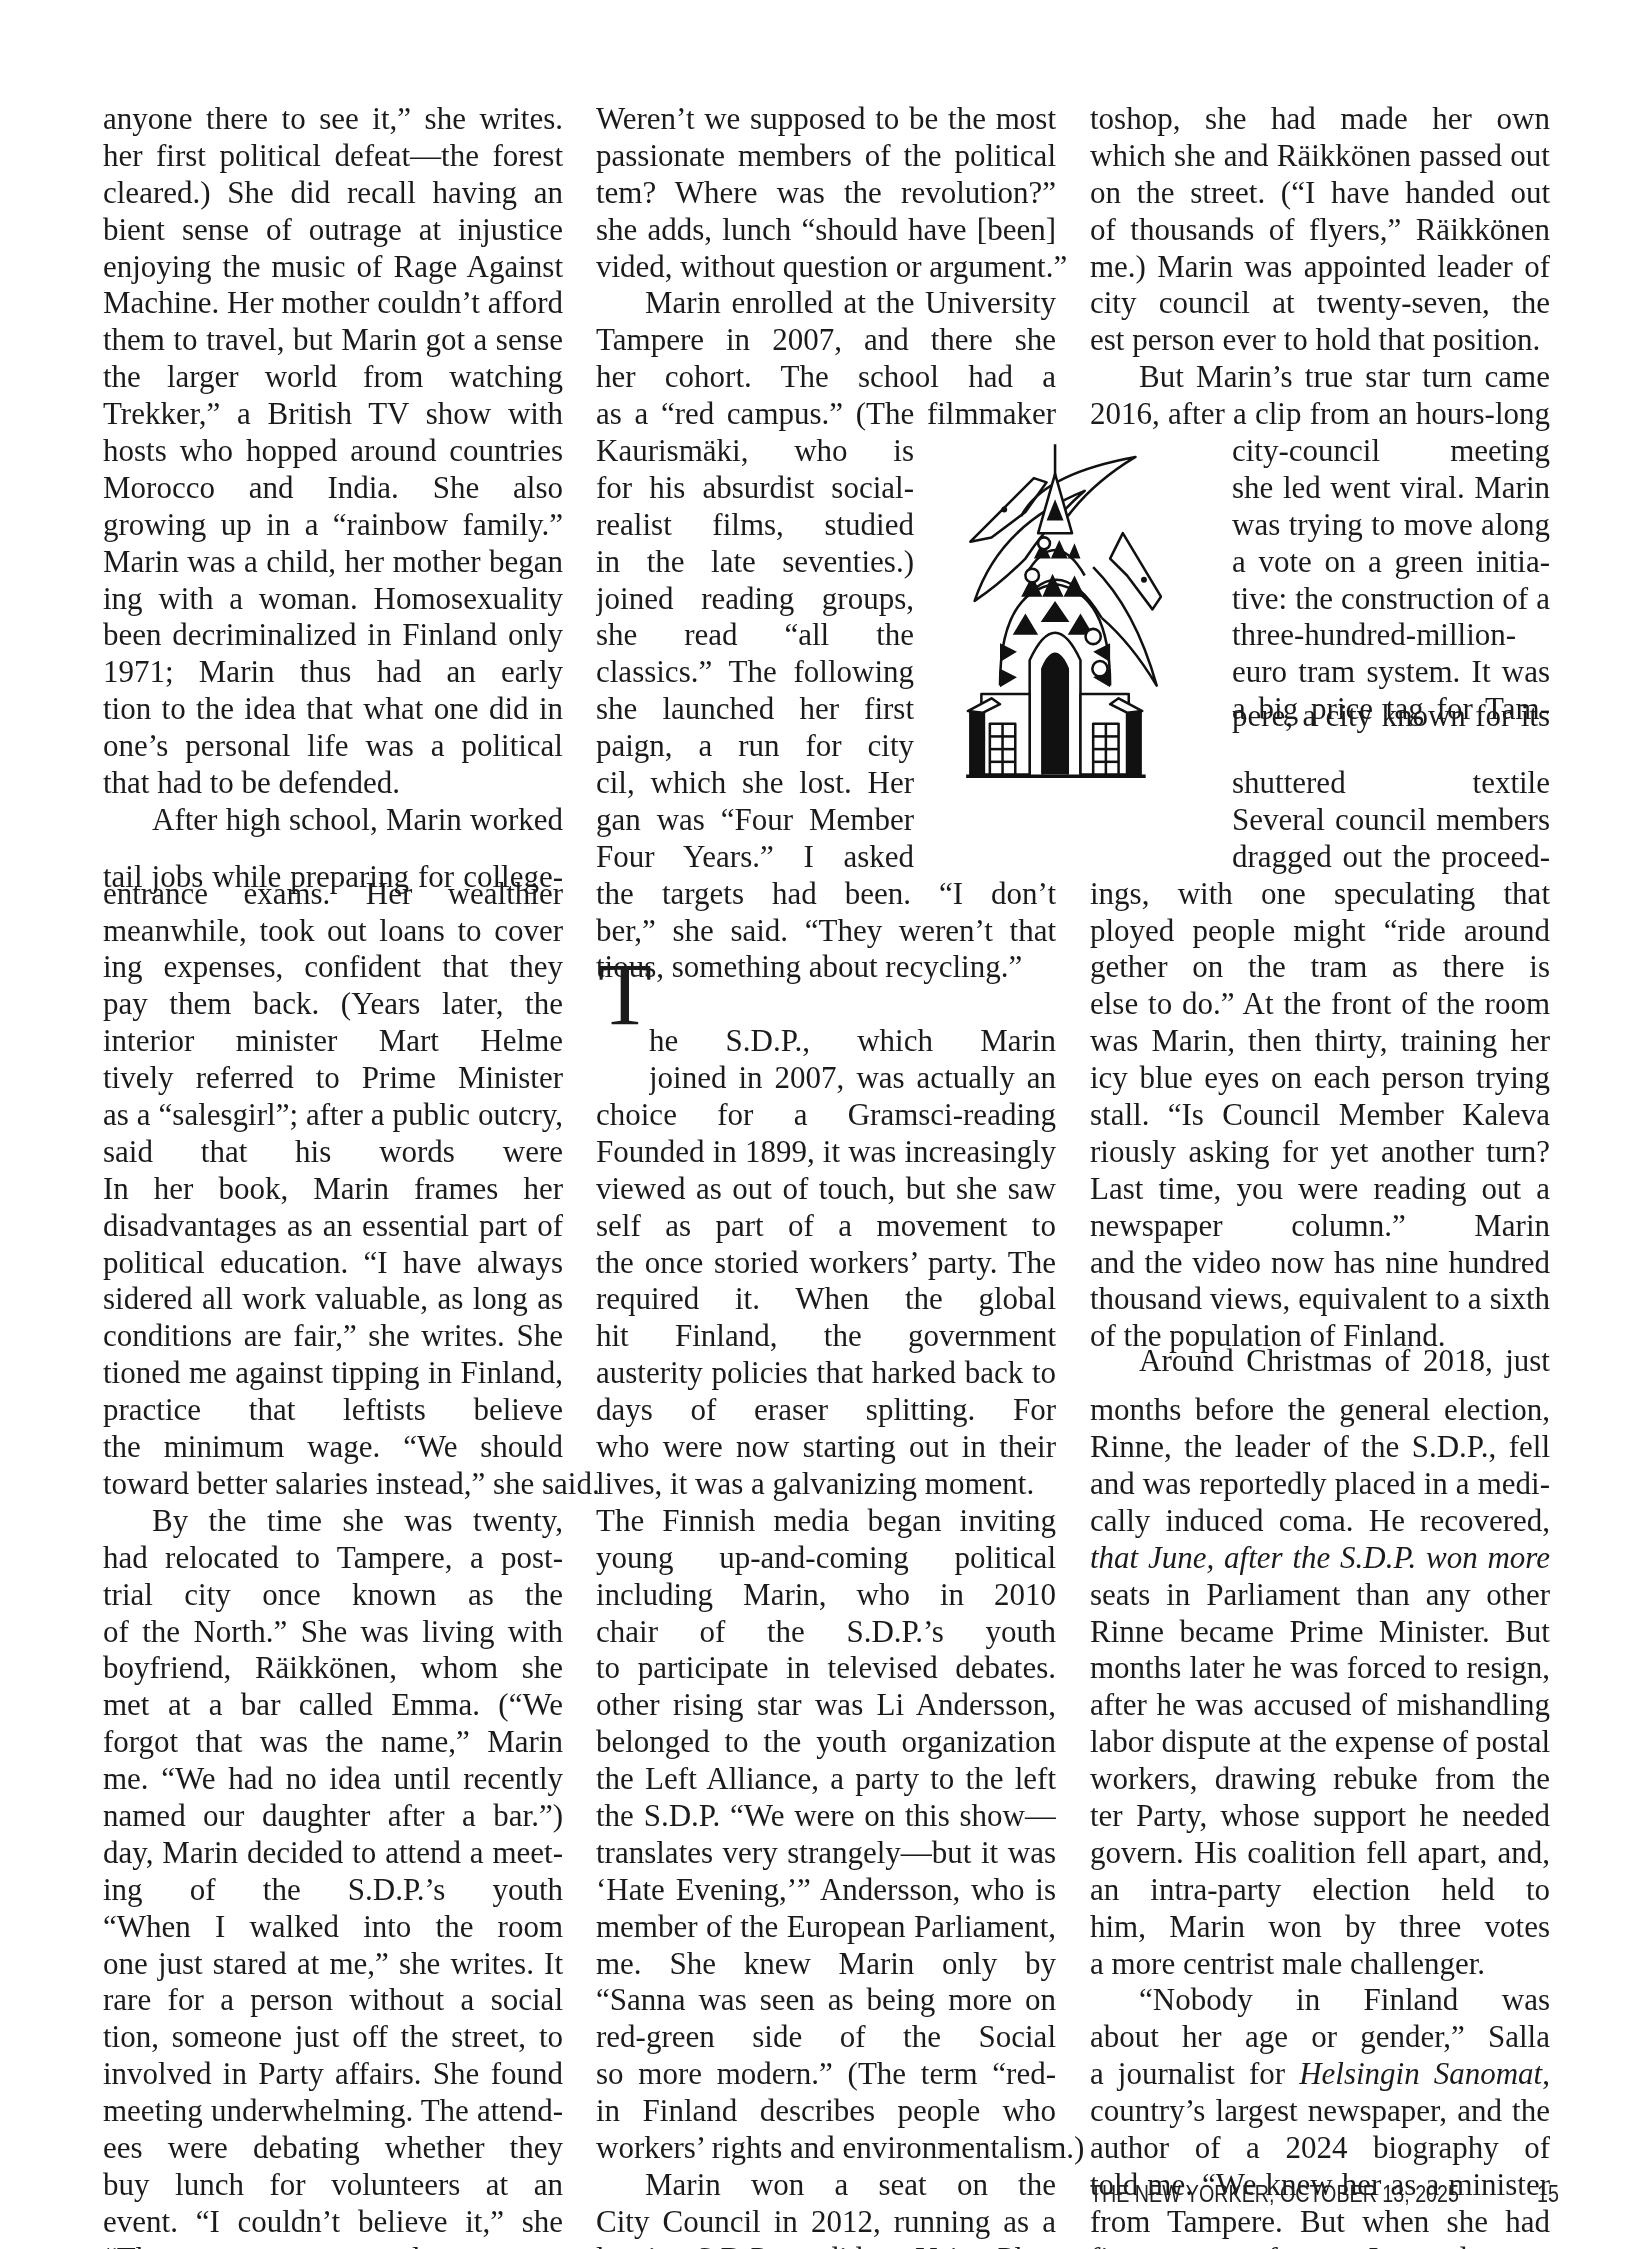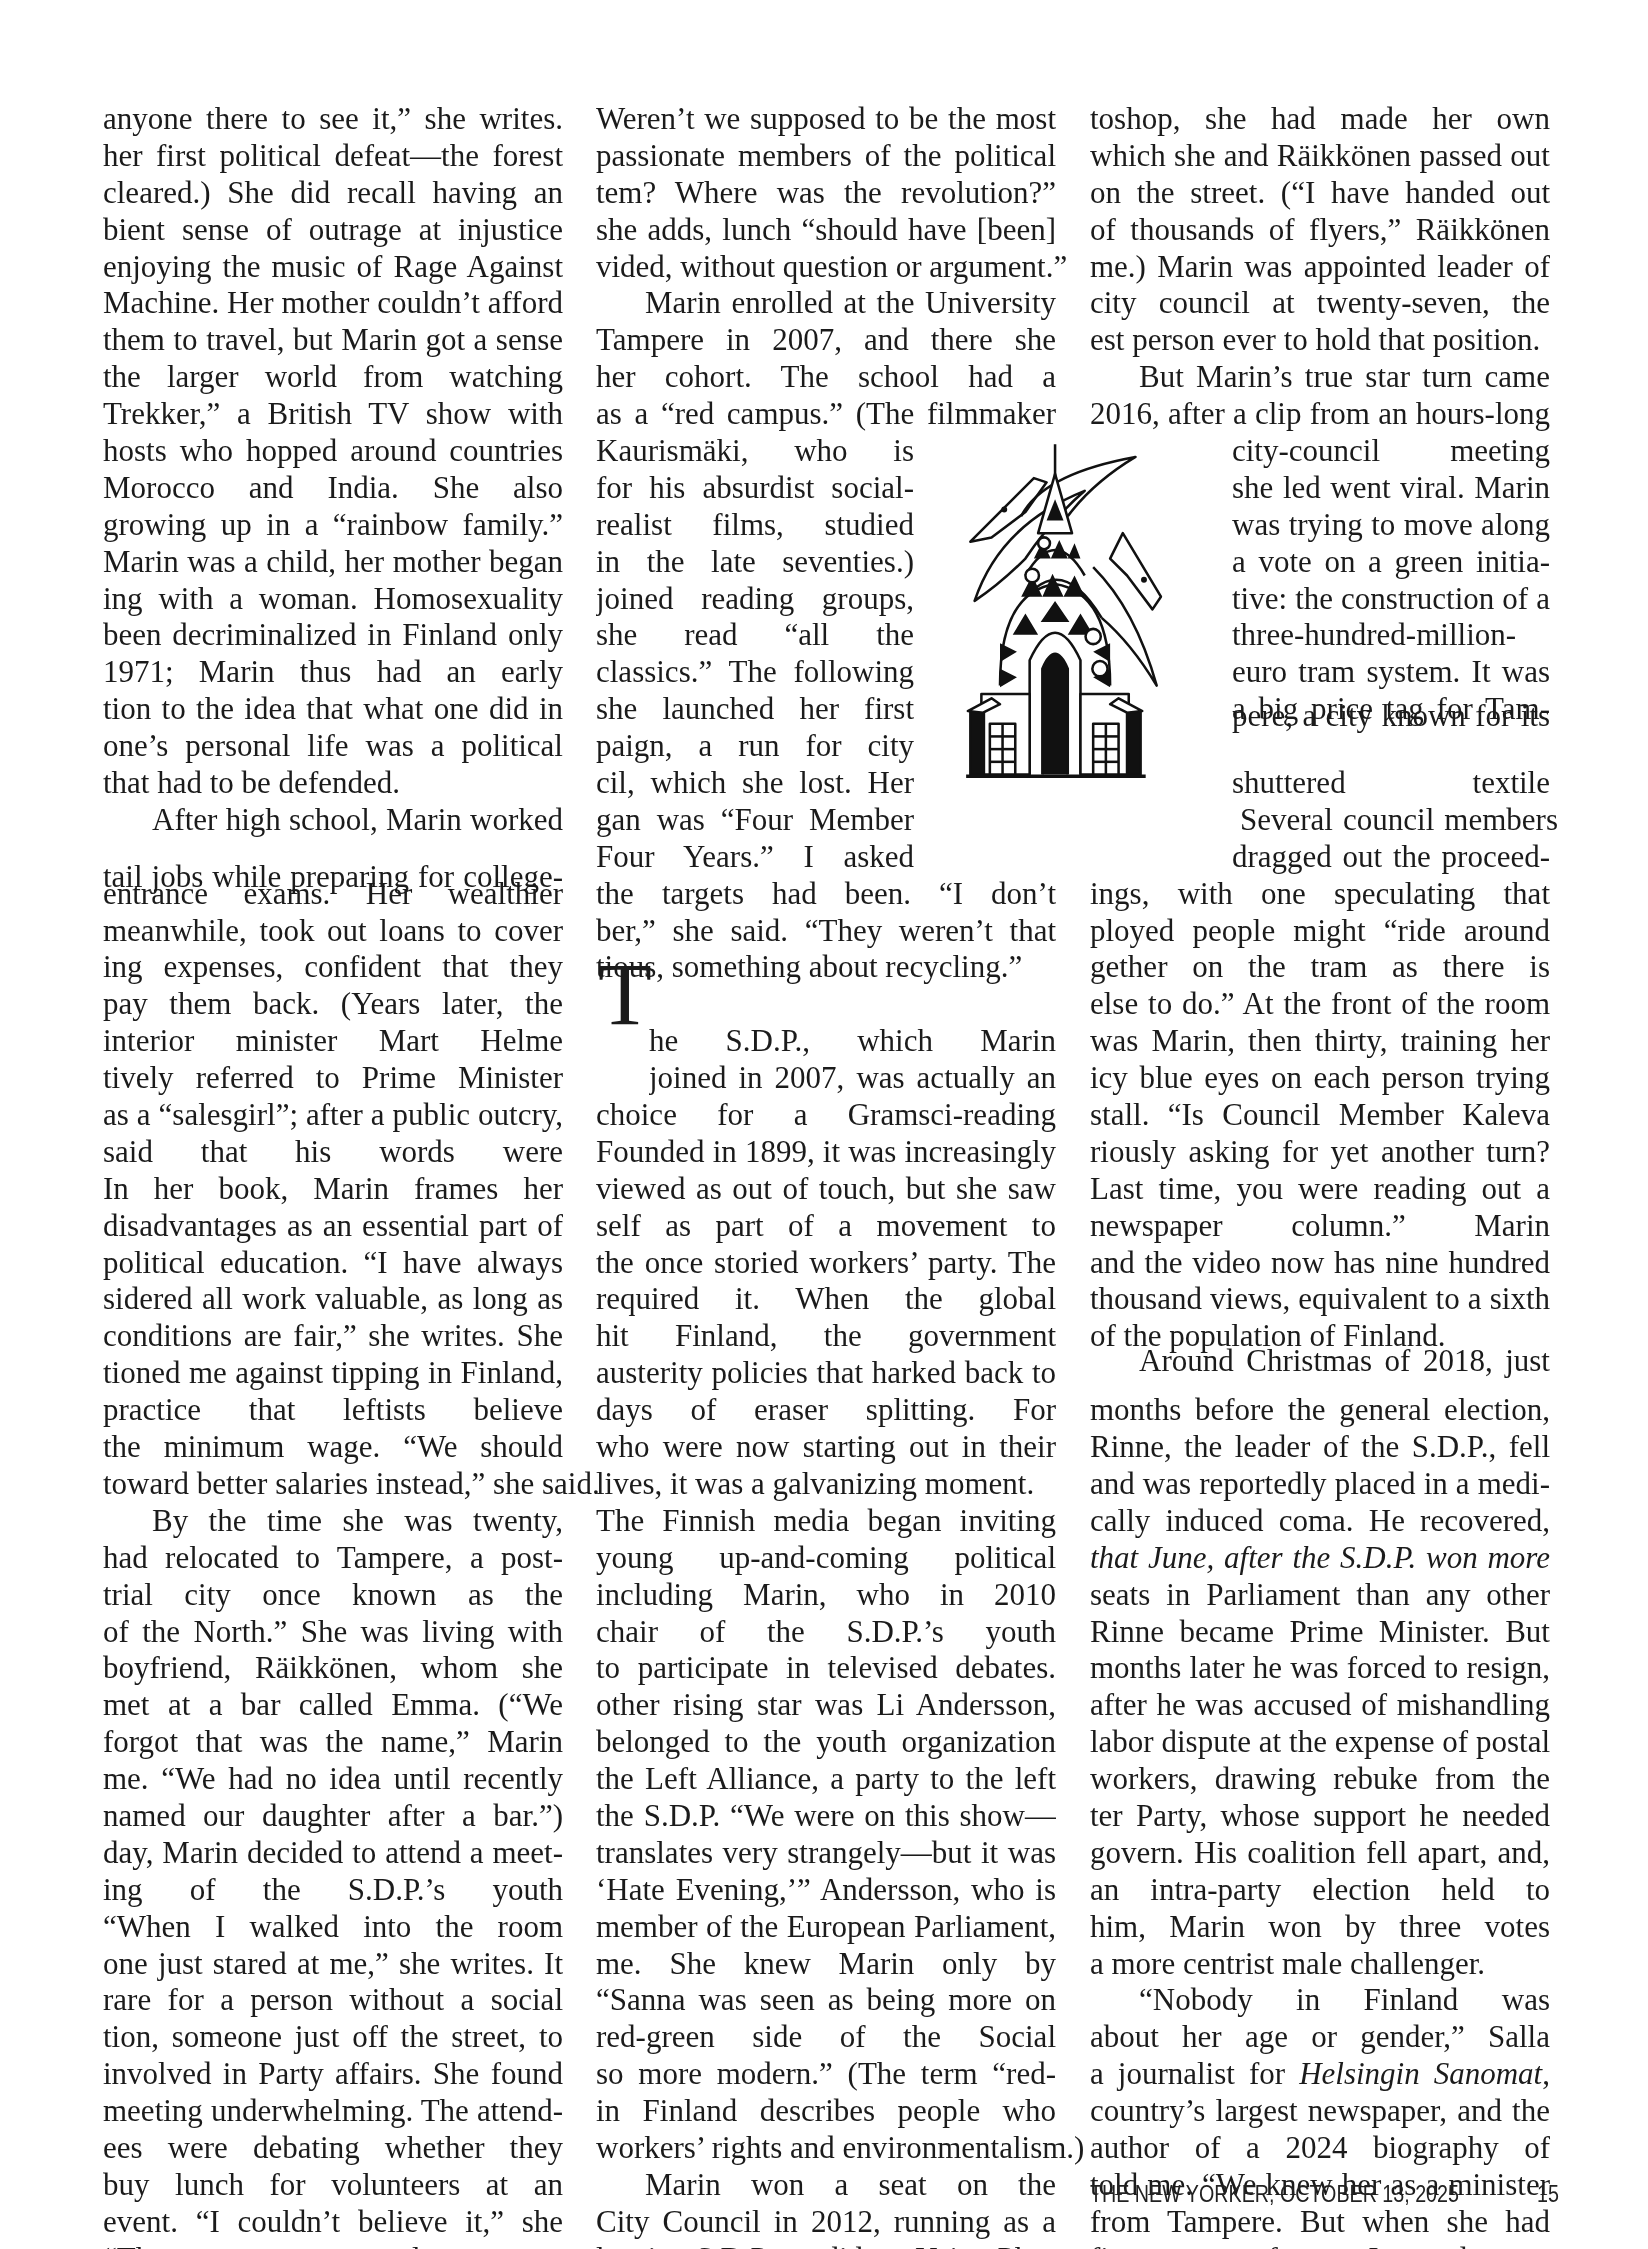--- a/index.html
+++ b/index.html
@@ -162,21 +162,21 @@
       <div class="line" style="left: 142px; width: 318px; top: 432px; white-space: normal; overflow: hidden;">city-council meeting price</div>
       <div class="line" style="left: 142px; width: 318px; top: 469px; white-space: normal; overflow: hidden;">she led went viral. Marin</div>
       <div class="line" style="left: 142px; width: 318px; top: 506px; white-space: normal; overflow: hidden;">was trying to move along</div>
       <div class="line" style="left: 142px; width: 318px; top: 543px; white-space: normal; overflow: hidden;">a vote on a green initia-</div>
       <div class="line" style="left: 142px; width: 318px; top: 580px; white-space: normal; overflow: hidden;">tive: the construction of a</div>
       <div class="line" style="left: 142px; width: 318px; top: 616px; white-space: normal; overflow: hidden;">three-hundred-million-</div>
       <div class="line" style="left: 142px; width: 318px; top: 653px; white-space: normal; overflow: hidden;">euro tram system. It was</div>
       <div class="line" style="left: 142px; width: 318px; top: 690px; white-space: normal; overflow: hidden;">a big price tag for Tam-</div>
       <div class="line" style="left: 142px; width: 318px; top: 697px; white-space: normal; overflow: hidden;">pere, a city known for its</div>
       <div class="line" style="left: 142px; width: 318px; top: 764px; white-space: normal; overflow: hidden;">shuttered textile factories.</div>
-      <div class="line" style="left: 142px; width: 318px; top: 801px; white-space: normal; overflow: hidden; margin-left: 8px;">Several council members</div>
+      <div class="line" style="left: 142px; width: 318px; top: 801px; white-space: normal; overflow: hidden;">Several council members</div>
       <div class="line" style="left: 142px; width: 318px; top: 838px; white-space: normal; overflow: hidden;">dragged out the proceed-</div>
       <div class="line" style="left: 0px; width: 460px; top: 875px; white-space: normal; overflow: hidden;">ings, with one speculating that unem-</div>
       <div class="line" style="left: 0px; width: 460px; top: 912px; white-space: normal; overflow: hidden;">ployed people might “ride around to-</div>
       <div class="line" style="left: 0px; width: 460px; top: 948px; white-space: normal; overflow: hidden;">gether on the tram as there is nothing</div>
       <div class="line" style="left: 0px; width: 460px; top: 985px; white-space: normal; overflow: hidden;">else to do.” At the front of the room</div>
       <div class="line" style="left: 0px; width: 460px; top: 1022px; white-space: normal; overflow: hidden;">was Marin, then thirty, training her</div>
       <div class="line" style="left: 0px; width: 460px; top: 1059px; white-space: normal; overflow: hidden;">icy blue eyes on each person trying to</div>
       <div class="line" style="left: 0px; width: 460px; top: 1096px; white-space: normal; overflow: hidden;">stall. “Is Council Member Kaleva se-</div>
       <div class="line" style="left: 0px; width: 460px; top: 1133px; white-space: normal; overflow: hidden;">riously asking for yet another turn?</div>
       <div class="line" style="left: 0px; width: 460px; top: 1170px; white-space: normal; overflow: hidden;">Last time, you were reading out a</div>

